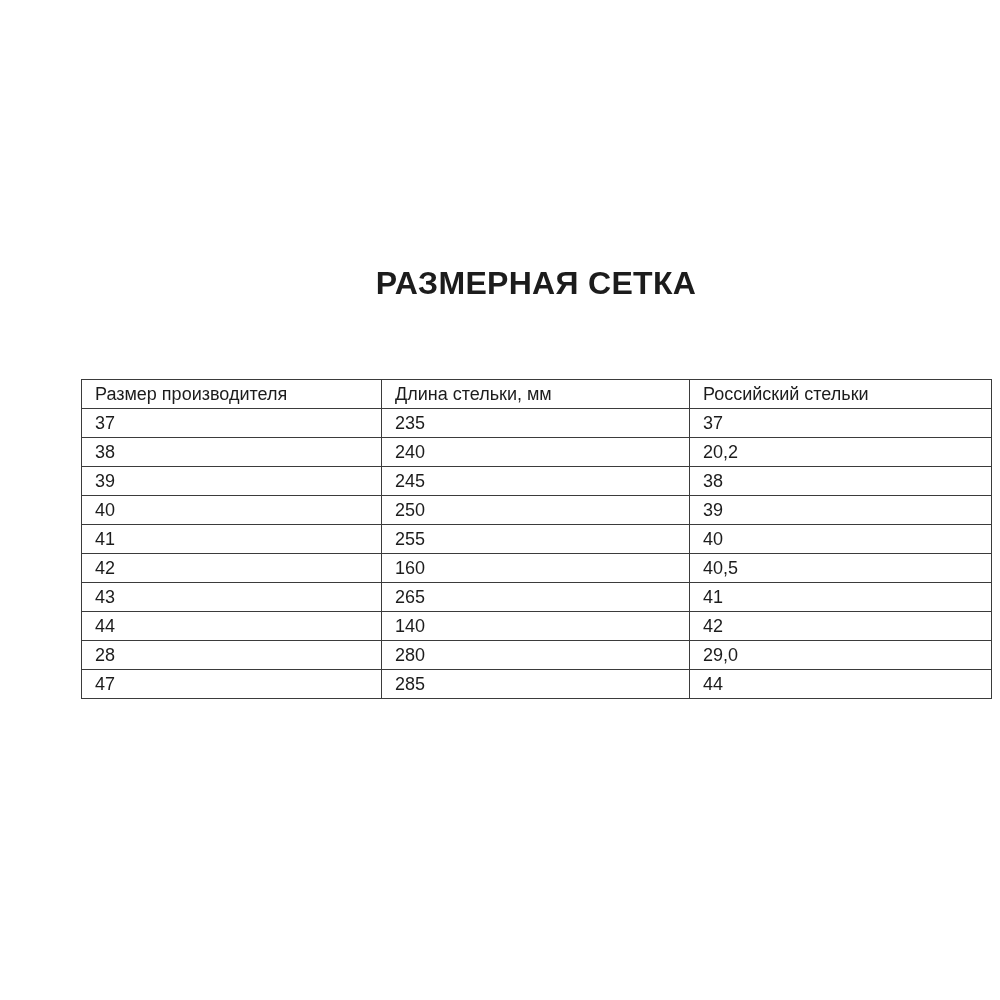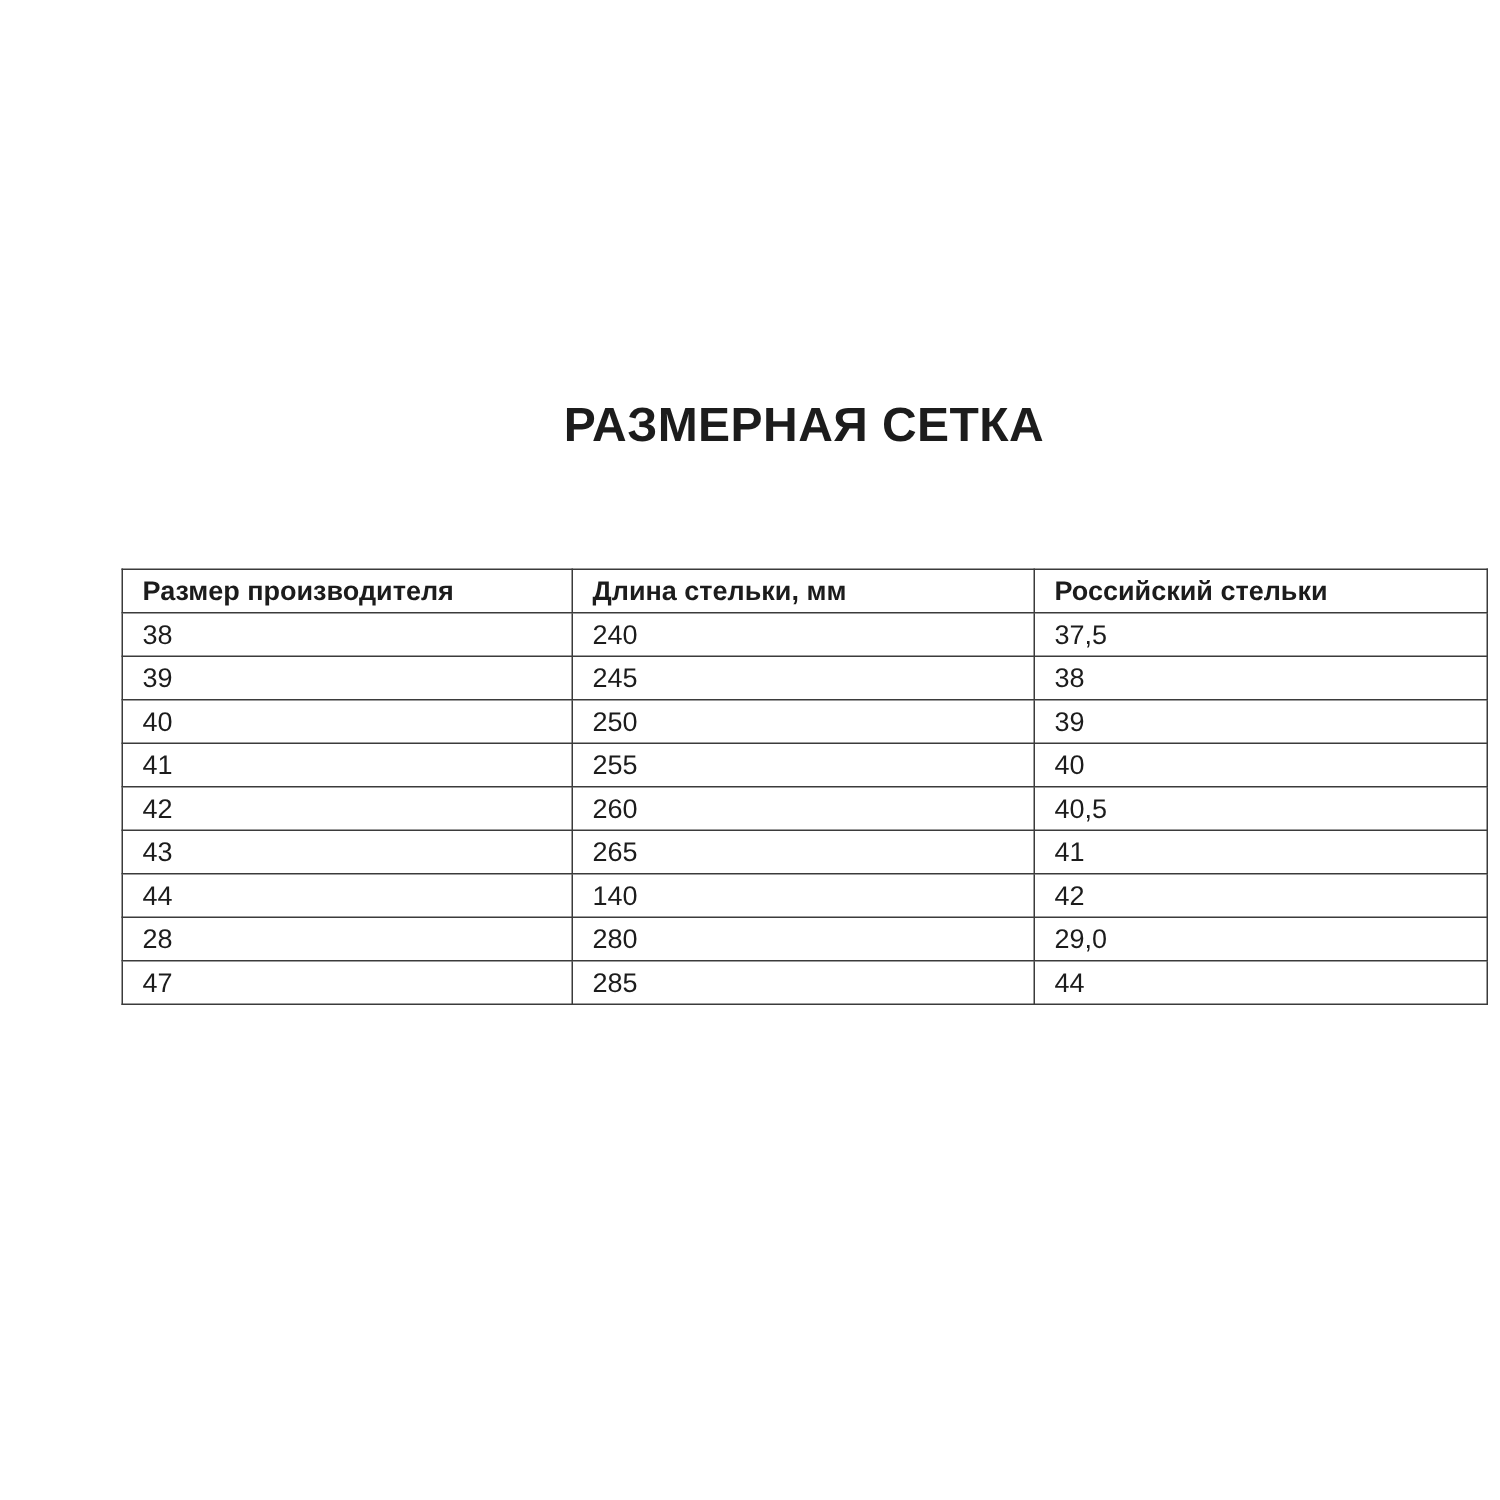--- a/index.html
+++ b/index.html
@@ -38,21 +38,21 @@
   .size-table td{
     border:1.5px solid var(--border-color);
     height:29px;
     padding:0 0 0 13px;
     text-align:left;
     vertical-align:middle;
     font-weight:400;
     white-space:nowrap;
     color:var(--text-color);
   }
-  .size-table th{font-weight:700;}
+  .size-table th{font-weight:400;}
   col.c1{width:300px;}
   col.c2{width:308px;}
   col.c3{width:302px;}
 </style>
 </head>
 <body>
 
 <h1 class="page-title">РАЗМЕРНАЯ СЕТКА</h1>
 
 <table class="size-table">
@@ -63,42 +63,47 @@
   </colgroup>
   <thead>
     <tr>
       <th>Размер производителя</th>
       <th>Длина стельки, мм</th>
       <th>Российский стельки</th>
     </tr>
   </thead>
   <tbody id="size-table-body">
       <tr>
+        <td>37</td>
+        <td>235</td>
+        <td>37</td>
+      </tr>
+      <tr>
         <td>38</td>
         <td>240</td>
-        <td>37,5</td>
+        <td>20,2</td>
       </tr>
       <tr>
         <td>39</td>
         <td>245</td>
         <td>38</td>
       </tr>
       <tr>
         <td>40</td>
         <td>250</td>
         <td>39</td>
       </tr>
       <tr>
         <td>41</td>
         <td>255</td>
         <td>40</td>
       </tr>
       <tr>
         <td>42</td>
-        <td>260</td>
+        <td>160</td>
         <td>40,5</td>
       </tr>
       <tr>
         <td>43</td>
         <td>265</td>
         <td>41</td>
       </tr>
       <tr>
         <td>44</td>
         <td>140</td>

